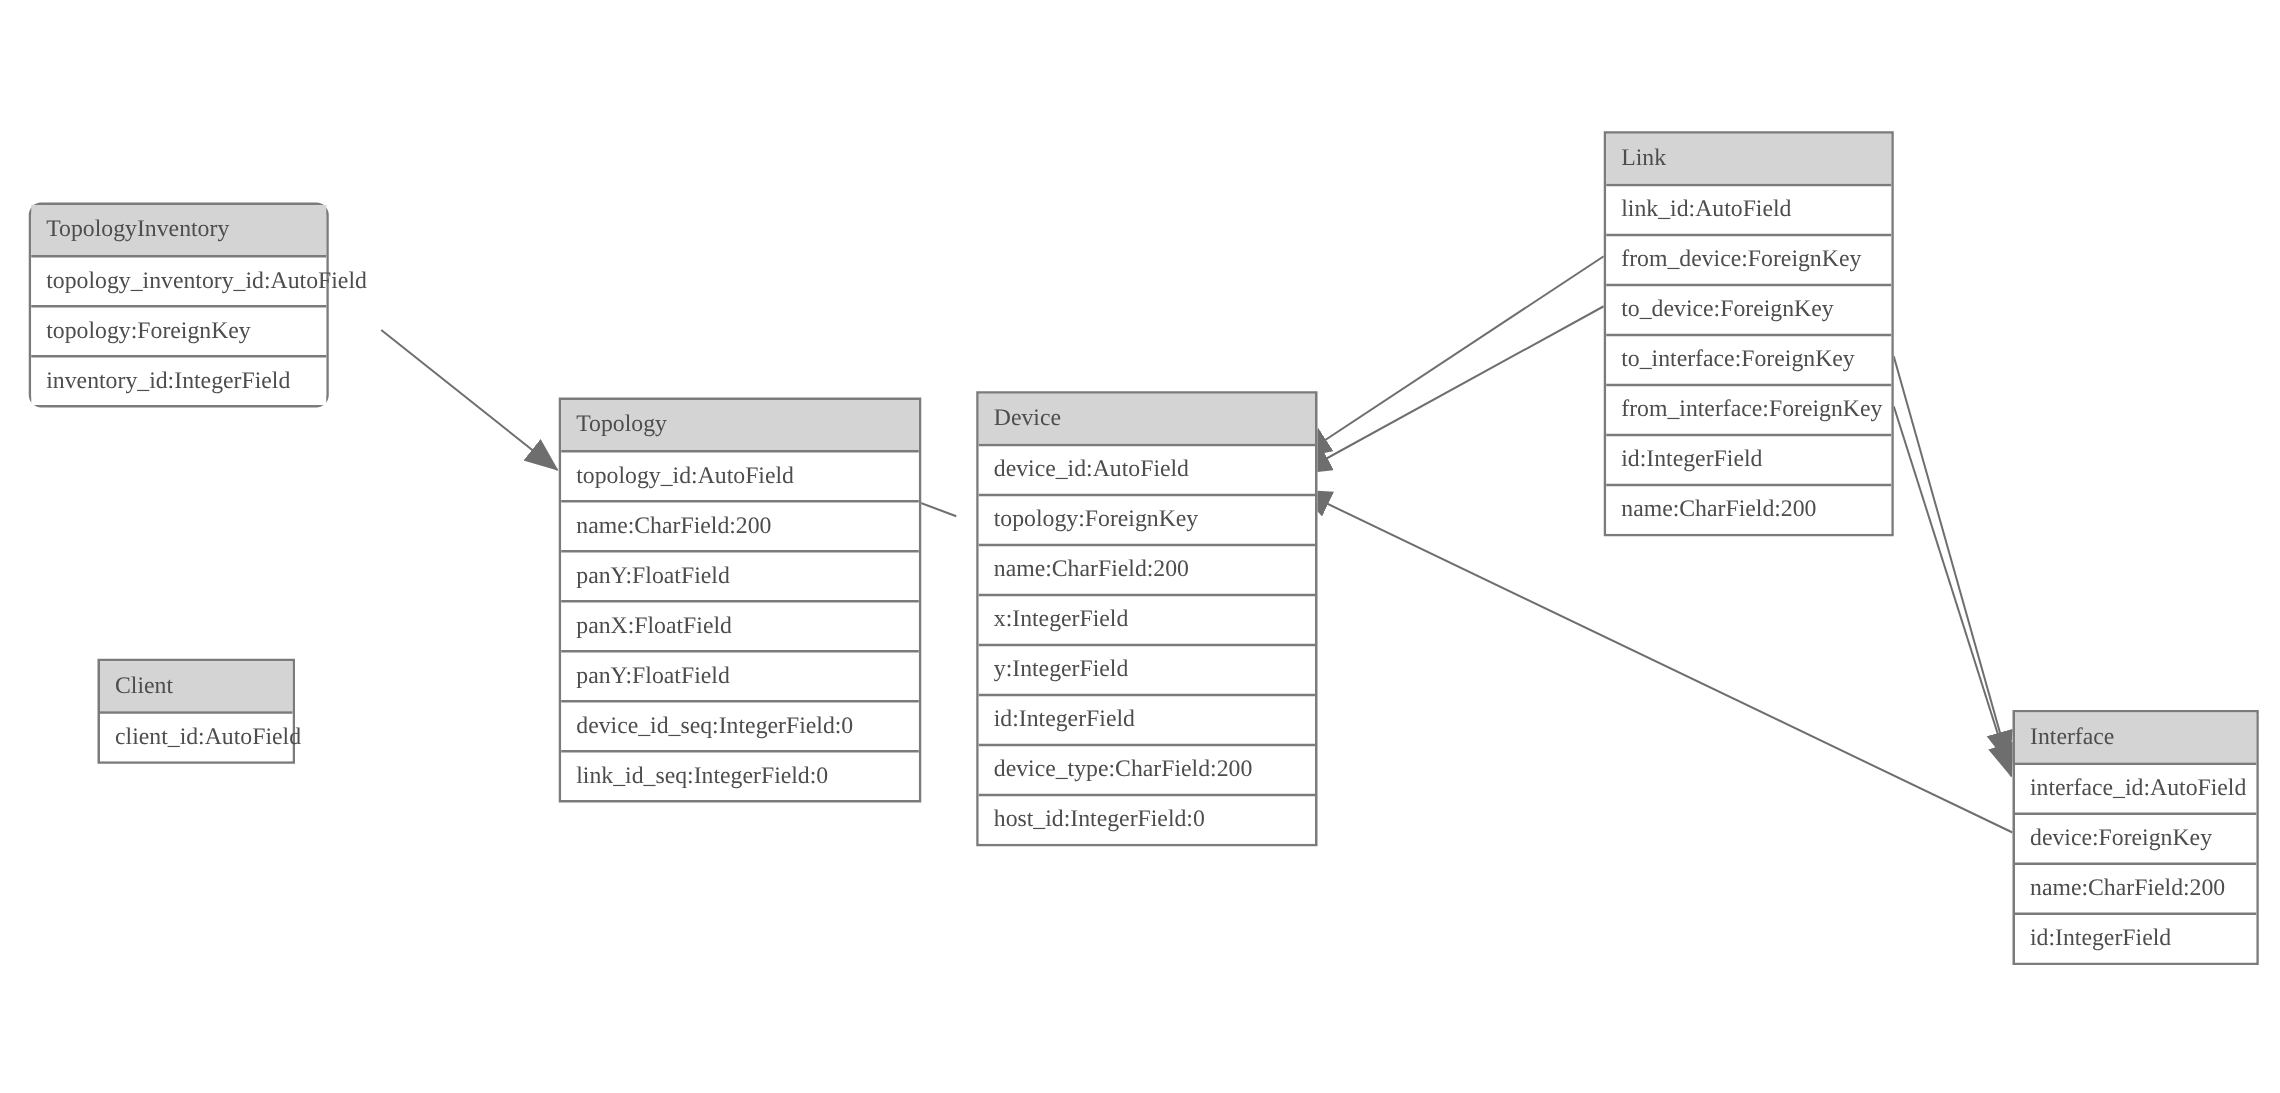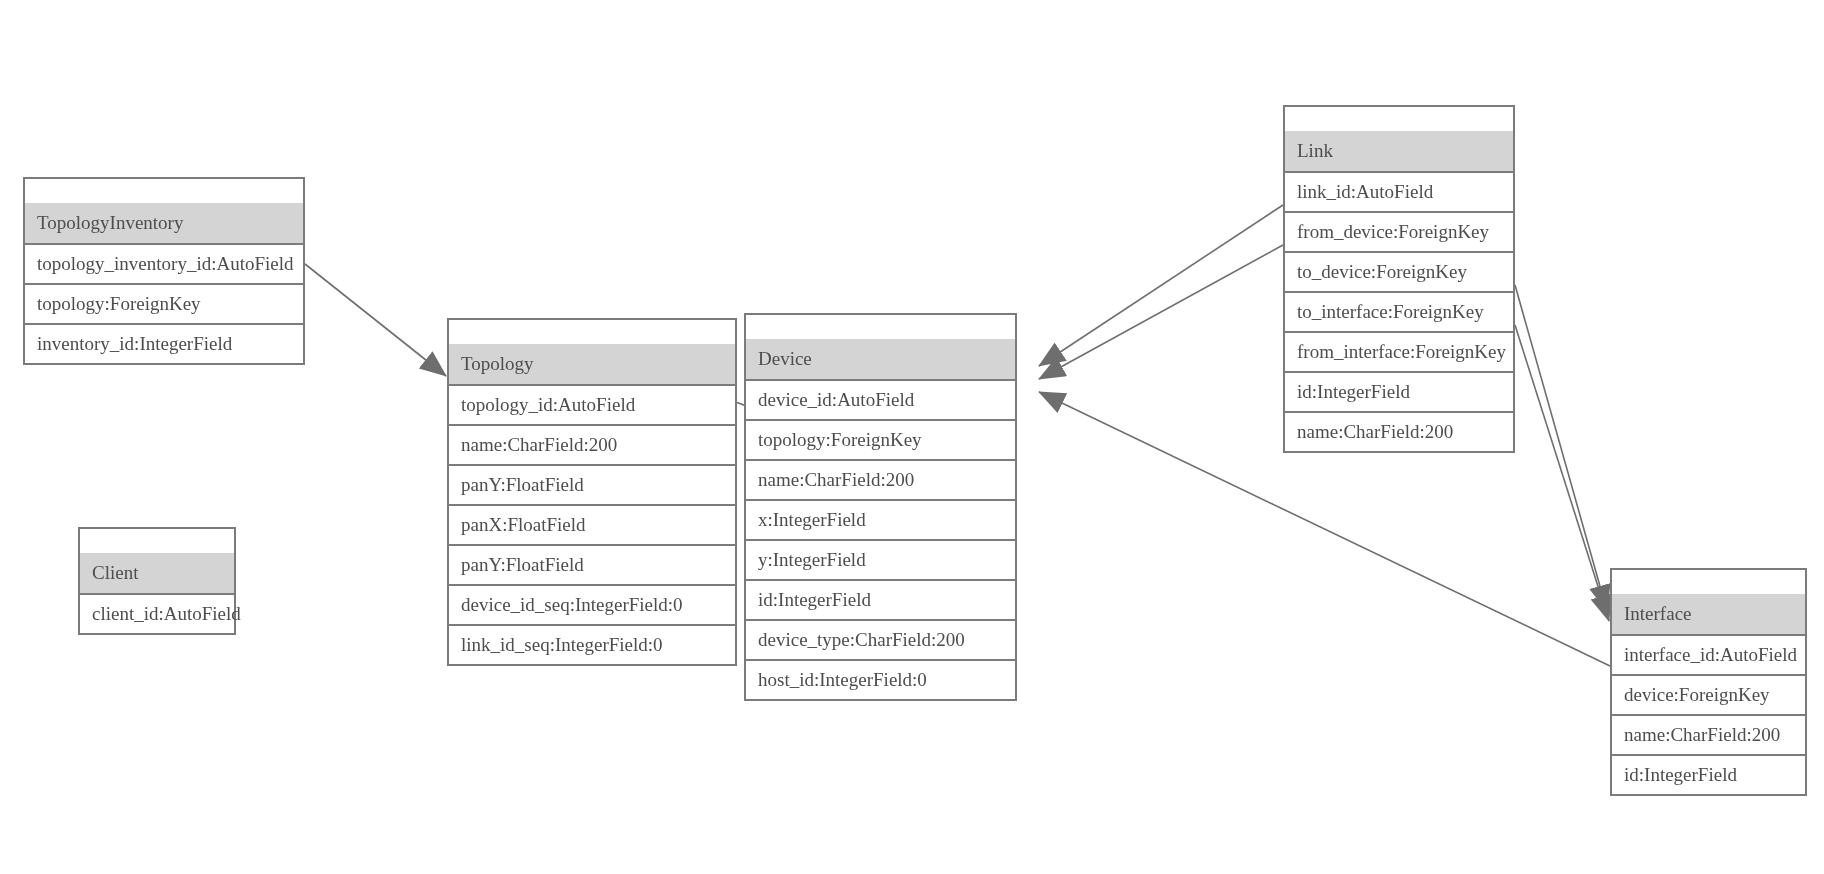--- a/index.html
+++ b/index.html
@@ -28,35 +28,34 @@
     border: 2px solid var(--border);
     background: var(--row-fill);
     color: var(--text);
     font-size: 19px;
   }
   .entity .hdr {
     height: 40px;
     display: flex; align-items: center;
     padding: 0 12px;
     background: var(--header-fill);
-    margin-top: 24px;
   }
   .entity .row {
     height: 40px;
     display: flex; align-items: center;
     padding: 0 12px;
     background: var(--row-fill);
     border-top: 2px solid var(--border);
     white-space: nowrap;
   }
 
-  #tbl-topology-inventory { left: 23px;  top: 177px; width: 282px; }
+  #tbl-topology-inventory { left: 23px;  top: 162px; width: 240px; border-radius: 10px; }
   #tbl-topology           { left: 447px; top: 318px; width: 290px; }
   #tbl-client             { left: 78px;  top: 527px; width: 158px; }
-  #tbl-device             { left: 744px; top: 313px; width: 273px; }
+  #tbl-device             { left: 781px; top: 313px; width: 273px; }
   #tbl-link               { left: 1283px; top: 105px; width: 232px; }
   #tbl-interface          { left: 1610px; top: 568px; width: 197px; }
 </style>
 </head>
 <body>
 
 <div id="canvas">
 
   <svg id="connectors" width="1824" height="874" viewBox="0 0 1824 874">
     <defs>

